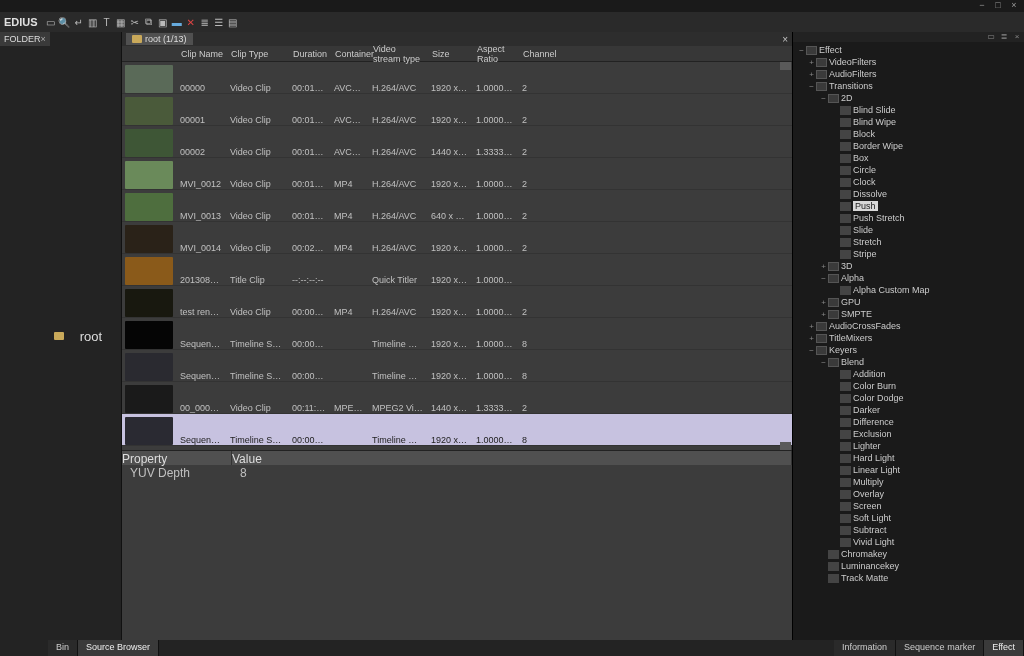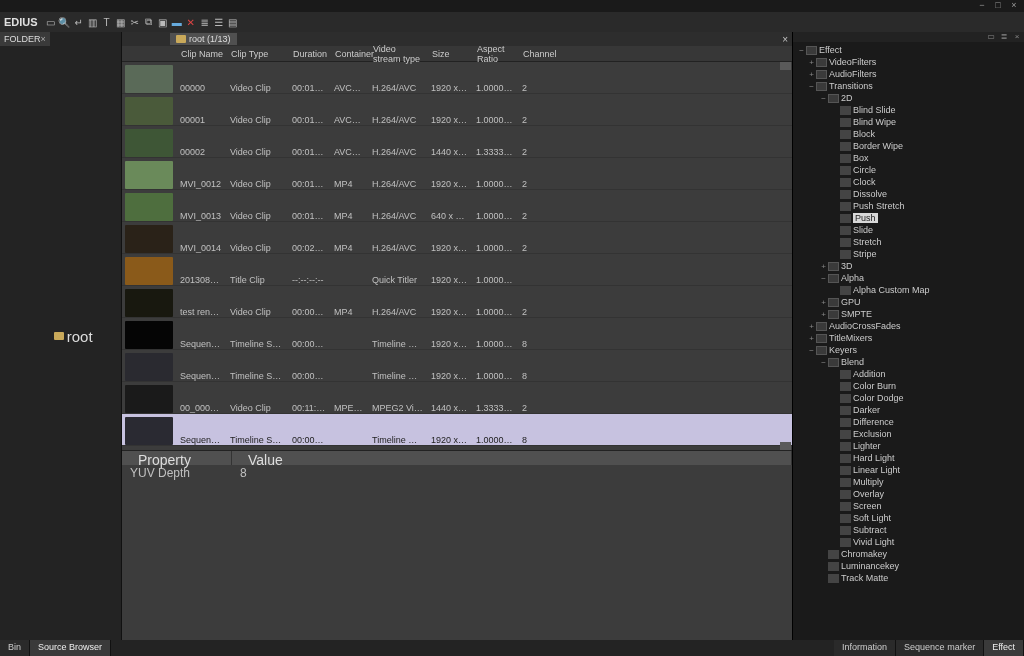--- a/index.html
+++ b/index.html
@@ -12,26 +12,26 @@
 .toolbar { height: 20px; background: #2a2a2a; display: flex; align-items: center; padding: 0 4px; gap: 0; }
 .app-name { font-weight: bold; color: #e0e0e0; font-size: 11px; margin-right: 6px; }
 .tool-ico { width: 14px; height: 14px; display: inline-flex; align-items: center; justify-content: center; color: #bbb; font-size: 10px; }
 .tool-ico.red { color: #d44; }
 .tool-ico.blue { color: #6ad; }
 
 .main { display: flex; height: 608px; }
 .left-col { width: 122px; background: #232323; border-right: 1px solid #111; display: flex; flex-direction: row; }
 .panel-header { height: 14px; background: #3a3a3a; color: #ddd; font-size: 9px; padding: 1px 4px; display: flex; justify-content: space-between; align-items: center; }
 .panel-header .close { font-size: 9px; color: #aaa; }
-.folder-item { padding: 2px 4px; font-size: 15px; color: #ddd; display: flex; align-items: center; gap: 3px; }
+.folder-item { padding: 2px 4px; font-size: 13px; color: #ddd; display: flex; align-items: center; gap: 16px; }
 .folder-ico { width: 10px; height: 8px; background: #c9a95a; border-radius: 1px; display: inline-block; }
 
 .center-col { width: 670px; background: #3c3c3c; display: flex; flex-direction: column; }
 .bin-tab { height: 14px; background: #2d2d2d; display: flex; align-items: center; justify-content: space-between; padding: 0 4px; }
-.bin-tab-label { background: #505050; padding: 1px 6px; font-size: 9px; color: #ddd; display: flex; align-items: center; gap: 3px; margin-left: 44px; }
+.bin-tab-label { background: #505050; padding: 1px 6px; font-size: 9px; color: #ddd; display: flex; align-items: center; gap: 3px; }
 .table-header { height: 16px; display: flex; align-items: center; background: #373737; border-bottom: 1px solid #222; }
 .th { font-size: 9px; color: #ccc; padding: 0 4px; }
 .col-thumb { width: 55px; flex-shrink: 0; }
 .col-name { width: 50px; flex-shrink: 0; }
 .col-type { width: 62px; flex-shrink: 0; }
 .col-dur { width: 42px; flex-shrink: 0; }
 .col-cont { width: 38px; flex-shrink: 0; }
 .col-stream { width: 59px; flex-shrink: 0; }
 .col-size { width: 45px; flex-shrink: 0; }
 .col-ar { width: 46px; flex-shrink: 0; }
@@ -40,39 +40,39 @@
 .data-row { height: 32px; display: flex; align-items: flex-end; border-bottom: 1px solid #333; }
 .data-row.sel { background: #c7c2e0; color: #222; }
 .td { font-size: 9px; padding: 0 4px; white-space: nowrap; overflow: hidden; text-overflow: ellipsis; }
 .thumb { width: 48px; height: 28px; margin: 0 3px; border-radius: 1px; flex-shrink: 0; }
 .sb { width: 11px; height: 8px; position: absolute; right: 1px; background: #5a5a5a; }
 .sb.top { top: 0; }
 .sb.bot { bottom: 0; }
 
 .prop-panel { height: 190px; background: #3c3c3c; border-top: 1px solid #222; }
 .prop-header { height: 14px; background: #444; display: flex; }
-.ph { flex: 1; font-size: 14px; color: #ddd; padding: 1px 16px; background: #505050; border-right: 1px solid #333; }
+.ph { flex: 1; font-size: 12px; color: #ddd; padding: 1px 0; background: #505050; border-right: 1px solid #333; }
 .ph:first-child { flex: 0 0 110px; }
 .prop-row { display: flex; font-size: 12px; padding: 1px 8px; }
 .prop-row .pk { flex: 0 0 110px; }
 
 .right-col { width: 232px; background: #1a1a1a; border-left: 1px solid #000; display: flex; flex-direction: column; }
 .right-head { height: 10px; background: #222; display: flex; justify-content: flex-end; gap: 3px; padding-right: 2px; }
 .right-head span { width: 10px; font-size: 8px; color: #888; text-align: center; }
 .tree { flex: 1; overflow: auto; padding: 2px 0 2px 2px; }
 .tree-item { display: flex; align-items: center; font-size: 9px; color: #ccc; padding: 0 2px; height: 12px; white-space: nowrap; }
 .tree-item .exp { width: 9px; text-align: center; color: #888; font-size: 8px; }
 .tree-item .ico { width: 11px; height: 9px; margin-right: 2px; display: inline-flex; align-items: center; justify-content: center; font-size: 7px; }
 .ico.folder { background: #3a3a3a; border: 1px solid #555; }
 .ico.fx { background: #444; }
 .tree-item.sel .lbl { background: #d8d8d8; color: #222; padding: 0 2px; }
 .ind1 { padding-left: 12px; } .ind2 { padding-left: 24px; } .ind3 { padding-left: 36px; }
 
 .bottom-bar { height: 16px; background: #232323; display: flex; align-items: center; }
-.bottom-left, .bottom-right { display: flex; height: 100%; }
+.bottom-left, .bottom-right { display: flex; height: 100%; padding-left: 48px; }
 .bottom-tab { padding: 2px 8px; font-size: 9px; color: #ccc; background: #2a2a2a; border-right: 1px solid #111; }
 .bottom-tab.active { background: #3a3a3a; color: #eee; }
 .bottom-spacer { flex: 1; }
 </style>
 </head>
 <body>
 
 <div class="top-bar">
   <div></div>
   <div class="row">
@@ -345,29 +345,29 @@
         <div class="tree-item ind3">
           <span class="exp"></span>
           <span class="ico fx"></span>
           <span class="lbl">Clock</span>
         </div>
         <div class="tree-item ind3">
           <span class="exp"></span>
           <span class="ico fx"></span>
           <span class="lbl">Dissolve</span>
         </div>
+        <div class="tree-item ind3 sel">
+          <span class="exp"></span>
+          <span class="ico fx"></span>
+          <span class="lbl">Push</span>
+        </div>
         <div class="tree-item ind3">
           <span class="exp"></span>
           <span class="ico fx"></span>
           <span class="lbl">Push Stretch</span>
-        </div>
-        <div class="tree-item ind3 sel">
-          <span class="exp"></span>
-          <span class="ico fx"></span>
-          <span class="lbl">Push</span>
         </div>
         <div class="tree-item ind3">
           <span class="exp"></span>
           <span class="ico fx"></span>
           <span class="lbl">Slide</span>
         </div>
         <div class="tree-item ind3">
           <span class="exp"></span>
           <span class="ico fx"></span>
           <span class="lbl">Stretch</span>

